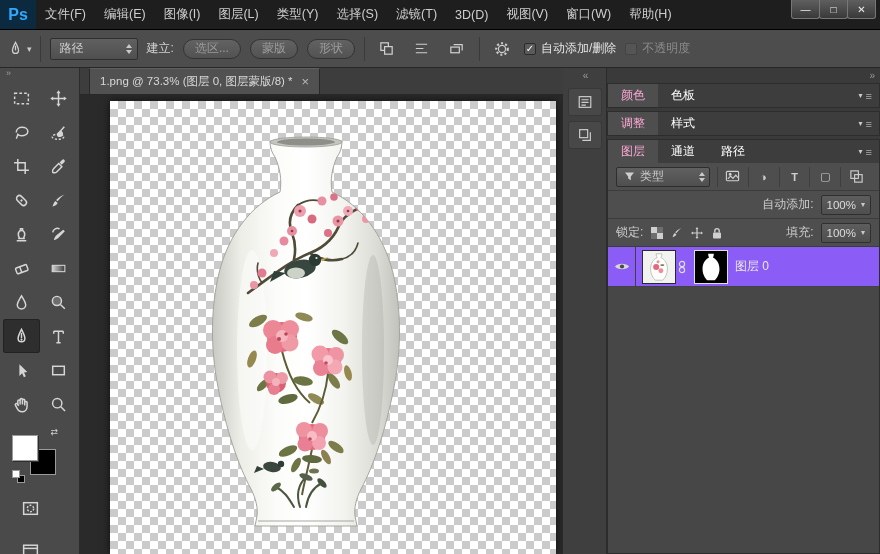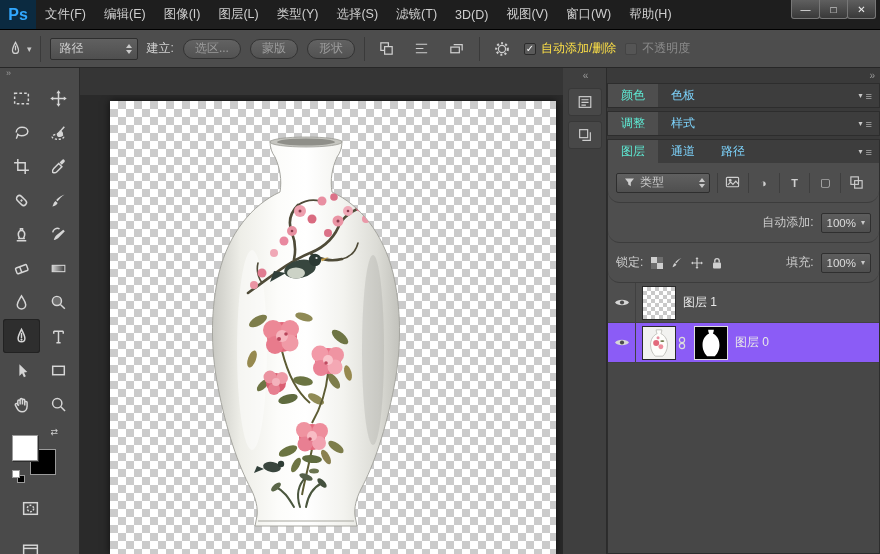--- a/index.html
+++ b/index.html
@@ -86,28 +86,28 @@
     border-radius:3px; display:flex; align-items:center; justify-content:center; }
   .strip-btn svg { width:16px; height:16px; stroke:#cfcfcf; fill:none; stroke-width:1.3; }
 
   
   #panels { position:absolute; left:607px; top:68px; width:273px; bottom:0; background:#3a3a3a;
     display:flex; flex-direction:column; }
   .pan-top { height:15px; display:flex; justify-content:flex-end; align-items:center;
     color:#9a9a9a; font-size:10px; padding-right:7px; letter-spacing:-2px; }
   .pgroup { background:#4e4e4e; border:1px solid #2d2d2d; margin-bottom:3px; }
   .phead { height:23px; background:#3d3d3d; display:flex; align-items:stretch; }
-  .ptab { display:flex; align-items:center; padding:0 13px; font-size:12px; color:#7dd3fc; }
-  .ptab.active { background:#4e4e4e; color:#5eead4; }
+  .ptab { display:flex; align-items:center; padding:0 13px; font-size:12px; color:#ffffff; }
+  .ptab.active { background:#4e4e4e; color:#f9a8d4; }
   .pmenu { margin-left:auto; display:flex; align-items:center; gap:3px; padding-right:7px;
     color:#aaa; font-size:11px; }
   .pmenu .caret { font-size:8px; }
   #layers-group { flex:1; display:flex; flex-direction:column; margin-bottom:0; }
-  .lrow { height:40px; display:flex; align-items:center; padding:0 8px; gap:7px;
-    border-bottom:1px solid #3c3c3c; font-size:12px; color:#ccc;border-radius:12px; }
+  .lrow { height:28px; display:flex; align-items:center; padding:0 8px; gap:7px;
+    border-bottom:1px solid #3c3c3c; font-size:12px; color:#ccc; }
   .dd.small { height:20px; padding:0 4px 0 7px; font-size:12px; }
   .kind-dd { width:94px; gap:5px; }
   .ficons { flex:1; display:flex; align-items:center; height:20px; }
   .ficon { flex:1; display:flex; align-items:center; justify-content:center; color:#cfcfcf;
     font-size:11px; border-left:1px solid #3e3e3e; height:20px; }
   .ficon svg { width:15px; height:15px; stroke:#cfcfcf; fill:none; stroke-width:1.2; }
   .blend-dd { width:106px; justify-content:space-between; }
   .val-dd { height:20px; border:1px solid #2f2f2f; background:linear-gradient(#5d5d5d,#4f4f4f);
     border-radius:2px; display:flex; align-items:center; padding:0 5px; gap:5px; font-size:11.5px; color:#dcdcdc; }
   .val-dd .caret { font-size:8px; }
@@ -194,21 +194,21 @@
     </div>
     <div class="ob-sep"></div>
     <div class="icon-btn">
       <svg viewBox="0 0 18 18" width="16" height="16">
           <circle cx="9" cy="9" r="4"></circle>
           <circle cx="9" cy="9" r="6.5" stroke-width="2.4" stroke-dasharray="2.2 2.6"></circle>
         </svg>
     </div>
     <div class="cb-wrap">
       <span class="cb">✓</span>
-      <span style="color:#fde047">自动添加/删除</span>
+      <span style="color:#e5e5e5">自动添加/删除</span>
     </div>
     <div class="cb-wrap">
       <span class="cb" style="background:#555;border-color:#444"></span>
       <span class="dim">不透明度</span>
     </div>
   </div>
 
   <div id="toolbar">
     <div class="tb-head">»</div>
     <div class="tool-grid">
@@ -355,20 +355,26 @@
       <div class="tool">
         <svg viewBox="0 0 18 18">
             <rect x="2.5" y="4" width="13" height="10"></rect>
             <path d="M2.5,7 h13"></path>
           </svg>
         </div>
     </div>
   </div>
 
   <div id="docarea">
+    <div id="tabbar">
+      <div class="doc-tab">
+        <span>1.png @ 73.3% (图层 0, 图层蒙版/8) *</span>
+        <span class="close">×</span>
+      </div>
+    </div>
     <div id="canvas">
       <div id="checker">
         <svg id="vase" width="236" height="396" viewBox="0 0 236 396">
           <defs>
             <linearGradient id="porc" x1="0" y1="0" x2="1" y2="0">
               <stop offset="0" stop-color="#c9c9c3"></stop>
                 <stop offset=".15" stop-color="#eeeee8"></stop>
               <stop offset=".35" stop-color="#fcfcfa"></stop>
                 <stop offset=".5" stop-color="#ffffff"></stop>
               <stop offset=".7" stop-color="#f3f3ef"></stop>
@@ -598,30 +604,20 @@
             </svg>
         </div>
         <span class="ml-auto">填充:</span>
         <div class="val-dd">
           <span>100%</span>
           <span class="caret">▾</span>
         </div>
       </div>
 
       <div class="layers-list">
-        <div class="layer-row">
-          <div class="eye-cell">
-            <svg width="16" height="11" viewBox="0 0 16 11">
-                <path d="M1,5.5 C3.5,1.8 12.5,1.8 15,5.5 C12.5,9.2 3.5,9.2 1,5.5 Z" fill="#d6d6d6"></path>
-                <circle cx="8" cy="5.5" r="2.1" fill="#4a4a4a"></circle>
-              </svg>
-          </div>
-          <div class="thumb checker8"></div>
-          <span class="layer-name">图层 1</span>
-        </div>
         <div class="layer-row selected">
           <div class="eye-cell">
             <svg width="16" height="11" viewBox="0 0 16 11">
                 <path d="M1,5.5 C3.5,1.8 12.5,1.8 15,5.5 C12.5,9.2 3.5,9.2 1,5.5 Z" fill="#d6d6d6"></path>
                 <circle cx="8" cy="5.5" r="2.1" fill="#4a4a4a"></circle>
               </svg>
           </div>
           <div class="thumb" style="background:#fff">
             <svg width="32" height="32" viewBox="0 0 34 34">
               <rect x="0" y="0" width="34" height="34" fill="#f2f2f0"></rect>

